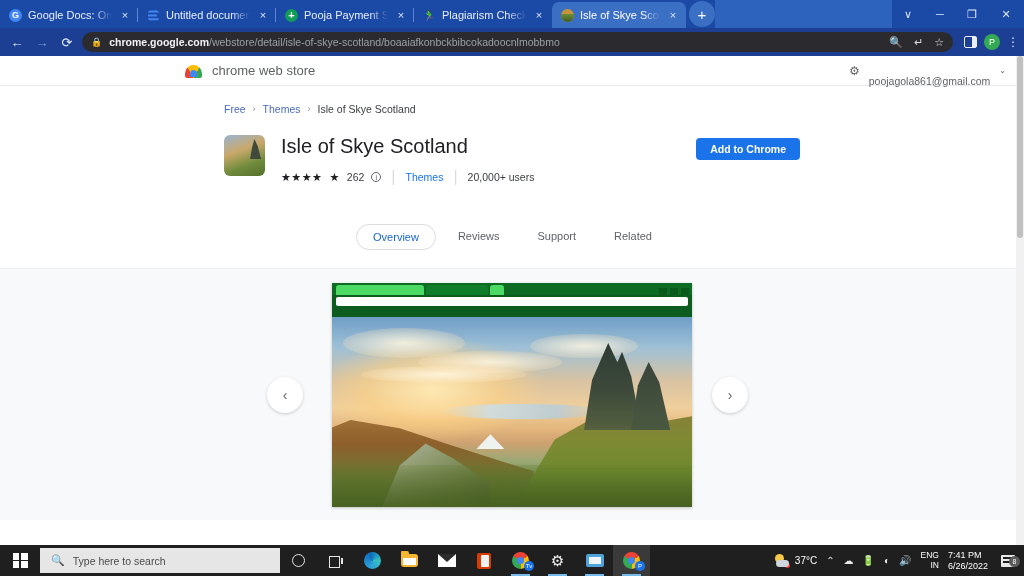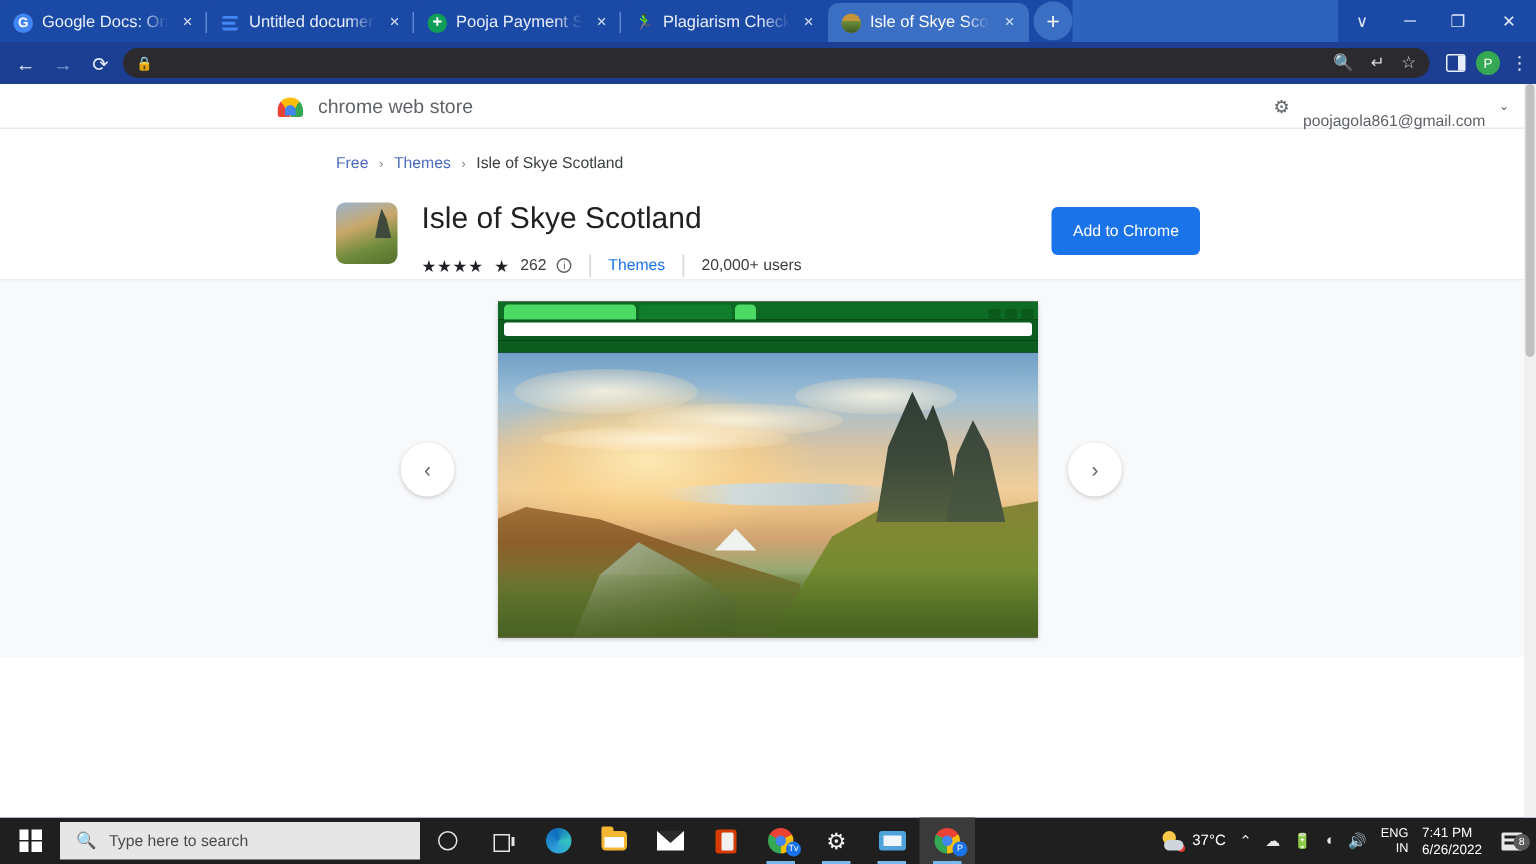--- a/index.html
+++ b/index.html
@@ -156,22 +156,22 @@
   .rating-count { font-size: 10.5px; color: #3c4043; }
   .info-i {
     width: 10px; height: 10px; border-radius: 50%; border: 1px solid #5f6368;
     font-size: 7px; color: #5f6368; display: flex; align-items: center; justify-content: center;
     line-height: 1;
   }
   .stat-sep { color: #dadce0; margin: 0 3px; }
   .cat-link { font-size: 10.5px; color: #1a73e8; text-decoration: none; }
   .users { font-size: 10.5px; color: #3c4043; }
   .add-btn {
-    background: #1a73e8; color: #fff; font-size: 10.5px; font-weight: normal;
-    border: none; border-radius: 4px; padding: 8px 14px; height: 32px;
+    background: #1a73e8; color: #fff; font-size: 10.5px; font-weight: bold;
+    border: none; border-radius: 4px; padding: 8px 14px; height: 22px;
     display: flex; align-items: center; justify-content: center;
     align-self: flex-start; margin-top: 3px;
   }
 
   .tabs-row { display: flex; justify-content: center; gap: 6px; padding-top: 38px; padding-bottom: 18px; }
   .ptab { font-size: 11px; color: #5f6368; padding: 6px 16px; border-radius: 13px; }
   .ptab.active { color: #1967d2; border: 1px solid #dadce0; background: #fff; }
 
   .gallery {
     background: #f8f9fa; height: 252px; position: relative;
@@ -375,20 +375,21 @@
     </div>
   </div>
 
   <div class="toolbar">
     <div class="navbtn">←</div>
     <div class="navbtn disabled">→</div>
     <div class="navbtn">⟳</div>
 
     <div class="omnibox">
       <span class="lock">🔒</span>
+      <span class="url"><b>chrome.google.com</b><span>/webstore/detail/isle-of-skye-scotland/boaaiafkonbckbibcokadoocnlmobbmo</span></span>
       <span class="omni-actions">
         <span>🔍</span>
         <span>↵</span>
         <span>☆</span>
       </span>
     </div>
 
     <div class="tb-right">
       <div class="panel-icon"></div>
       <div class="avatar">P</div>
@@ -431,20 +432,26 @@
             <span class="info-i">i</span>
             <span class="stat-sep">|</span>
             <a href="#" class="cat-link">Themes</a>
             <span class="stat-sep">|</span>
             <span class="users">20,000+ users</span>
           </div>
         </div>
         <button class="add-btn">Add to Chrome</button>
       </div>
 
+      <div class="tabs-row">
+        <div class="ptab active">Overview</div>
+        <div class="ptab">Reviews</div>
+        <div class="ptab">Support</div>
+        <div class="ptab">Related</div>
+      </div>
     </div>
 
     <div class="gallery">
       <div class="arrow left">‹</div>
 
       <div class="shot">
         <div class="shot-tabbar">
           <span class="shot-tab1"></span>
           <span class="shot-tab2"></span>
           <span class="shot-tab3"></span>

